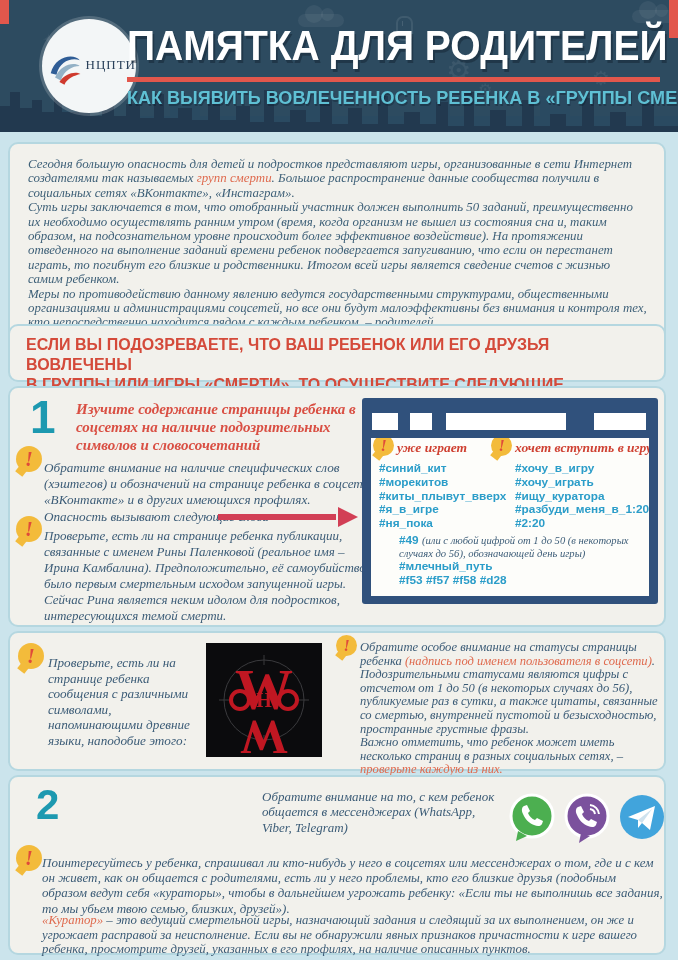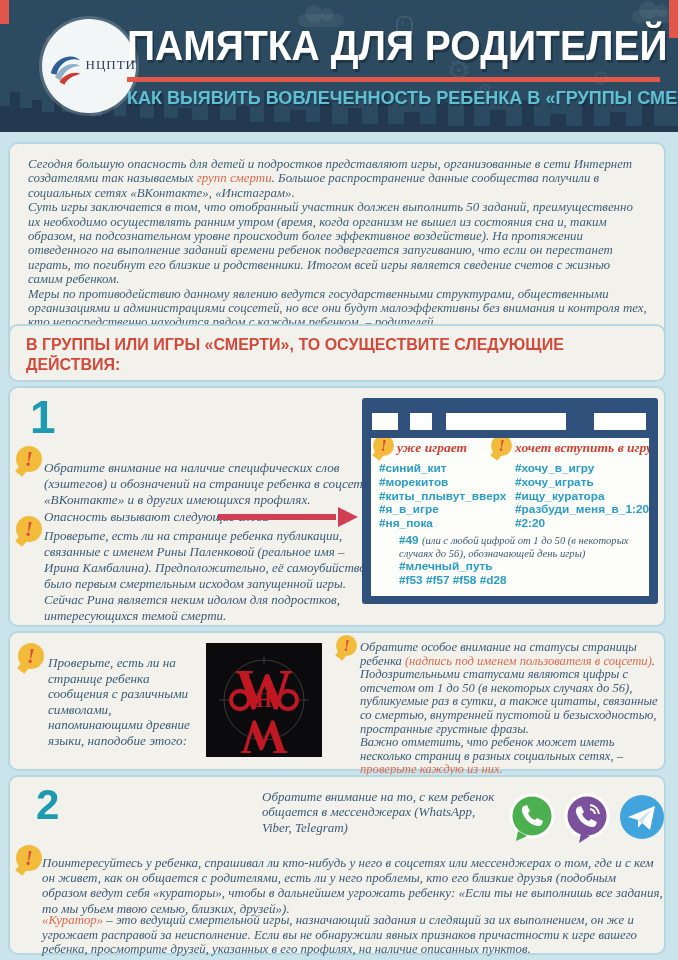--- a/index.html
+++ b/index.html
@@ -111,25 +111,27 @@
     <div class="h-sub">КАК ВЫЯВИТЬ ВОВЛЕЧЕННОСТЬ РЕБЕНКА В «ГРУППЫ СМЕРТИ»</div>
   </div>
 
   <div class="card card-intro">
     <div><span>Сегодня большую опасность для детей и подростков представляют игры, организованные в сети Интернет создателями так называемых </span><span class="em-red">групп смерти</span><span>. Большое распространение данные сообщества получили в социальных сетях «ВКонтакте», «Инстаграм».</span></div>
     <div>Суть игры заключается в том, что отобранный участник должен выполнить 50 заданий, преимущественно их необходимо осуществлять ранним утром (время, когда организм не вышел из состояния сна и, таким образом, на подсознательном уровне происходит более эффективное воздействие). На протяжении отведенного на выполнение заданий времени ребенок подвергается запугиванию, что если он перестанет играть, то погибнут его близкие и родственники. Итогом всей игры является сведение счетов с жизнью самим ребенком.</div>
     <div>Меры по противодействию данному явлению ведутся государственными структурами, общественными организациями и администрациями соцсетей, но все они будут малоэффективны без внимания и контроля тех, кто непосредственно находится рядом с каждым ребенком, – родителей.</div>
   </div>
 
   <div class="card card-alert">
+    <div>ЕСЛИ ВЫ ПОДОЗРЕВАЕТЕ, ЧТО ВАШ РЕБЕНОК ИЛИ ЕГО ДРУЗЬЯ ВОВЛЕЧЕНЫ</div>
     <div>В ГРУППЫ ИЛИ ИГРЫ «СМЕРТИ», ТО ОСУЩЕСТВИТЕ СЛЕДУЮЩИЕ ДЕЙСТВИЯ:</div>
   </div>
 
   <div class="card card-step1">
     <div class="stepnum" style="left:20px;top:2px;font-size:46px;">1</div>
+    <div class="steptitle" style="left:66px;top:12px;width:300px;font-size:15px;line-height:18px;">Изучите содержание страницы ребенка в соцсетях на наличие подозрительных символов и словосочетаний</div>
 
     <div class="warn" style="left:6px;top:58px;"></div>
     <div class="body-text" style="left:34px;top:72px;width:330px;font-size:13.2px;line-height:16.2px;">Обратите внимание на наличие специфических слов (хэштегов) и обозначений на странице ребенка в соцсети «ВКонтакте» и в других имеющихся профилях. Опасность вызывают  следующие слова</div>
 
     <div class="arrow">
       <div class="shaft"></div>
       <div class="head"></div>
     </div>
 
     <div class="warn" style="left:6px;top:128px;"></div>

